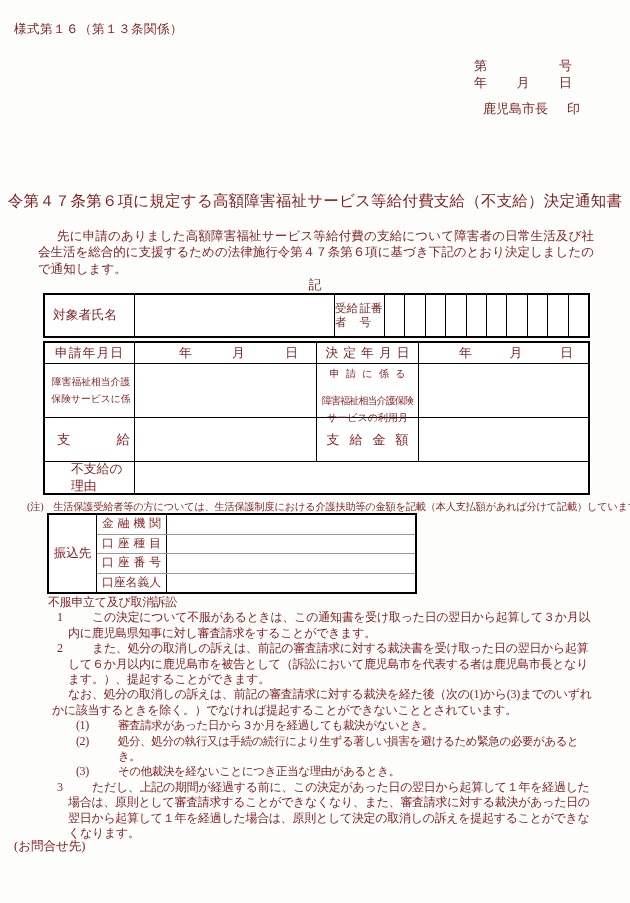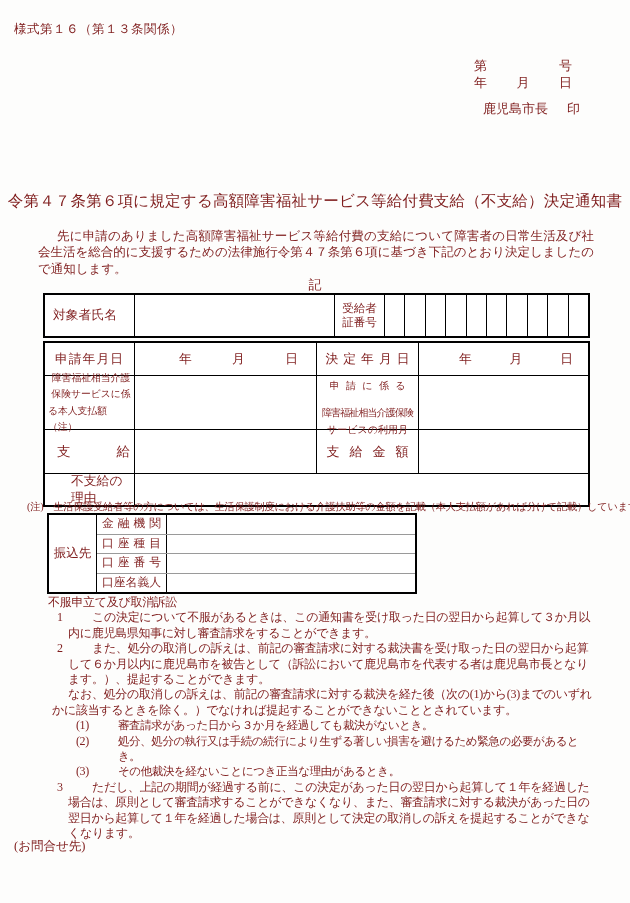--- a/index.html
+++ b/index.html
@@ -26,30 +26,30 @@
   .ki{left:0;right:0;top:276px;text-align:center;font-size:13px;}
   
   .tbl{border:2px solid #000;box-sizing:border-box;background:#fff;}
   .cell{box-sizing:border-box;display:flex;align-items:center;}
   .br{border-right:1px solid #000;}
   .bb{border-bottom:1px solid #000;}
   
   .t1{left:43px;top:293px;width:547px;height:45px;display:flex;}
   .t1-name-label{width:90px;padding-left:8px;font-size:12.8px;}
   .t1-name-value{width:200px;}
-  .t1-cert{width:50px;flex-direction:column;justify-content:center;
-           font-size:11.5px;line-height:13.5px;text-align:right;}
+  .t1-cert{width:50px;flex-direction:row;justify-content:center;
+           font-size:11.5px;line-height:13.5px;text-align:left;}
   .t1-digits{flex:1;display:flex;}
   .digit-cell{flex:1;border-right:1px solid #000;}
   .digit-cell:last-child{border-right:none;}
   
   .t2{left:43px;top:341px;width:547px;}
   .mt-row{display:flex;}
   .c1{width:90px;}.c2{width:182px;}.c3{width:102px;}.c4{flex:1;}
-  .h-r1{height:33px;}.h-r2{height:54px;}.h-r3{height:44px;}.h-r4{height:31px;}
+  .h-r1{height:21px;}.h-r2{height:54px;}.h-r3{height:44px;}.h-r4{height:31px;}
   .lbl-center{justify-content:center;font-size:12.8px;letter-spacing:1px;}
   .date-cell{justify-content:space-between;font-size:12.8px;}
   .date-c2{padding-left:44px;padding-right:18px;}
   .date-c4{padding-left:40px;padding-right:15px;}
   .just{text-align:justify;text-align-last:justify;}
   .decision-lbl{display:block;width:84px;margin:0 auto;font-size:12.8px;}
   .copay{flex-direction:column;align-items:center;justify-content:center;
          padding-left:3px;font-size:9.8px;line-height:16.5px;}
   .usage{flex-direction:column;justify-content:center;font-size:10px;line-height:16.5px;}
   .usage .l1{display:block;width:76px;margin:11px auto;}
@@ -143,21 +143,20 @@
       <div class="cell bb c4 date-cell date-c4">
         <span>年</span>
         <span>月</span>
         <span>日</span>
       </div>
     </div>
     <div class="mt-row h-r2">
       <div class="cell br bb c1 copay">
         <span>障害福祉相当介護</span>
         <span>保険サービスに係</span>
-        <span>る本人支払額（注）</span>
       </div>
       <div class="cell br bb c2"></div>
       <div class="cell br bb c3 usage">
         <span class="l1 just">申請に係る</span>
         <span class="l2">障害福祉相当介護保険</span>
         <span class="l3">サービスの利用月</span>
       </div>
       <div class="cell bb c4"></div>
     </div>
     <div class="mt-row h-r3">

